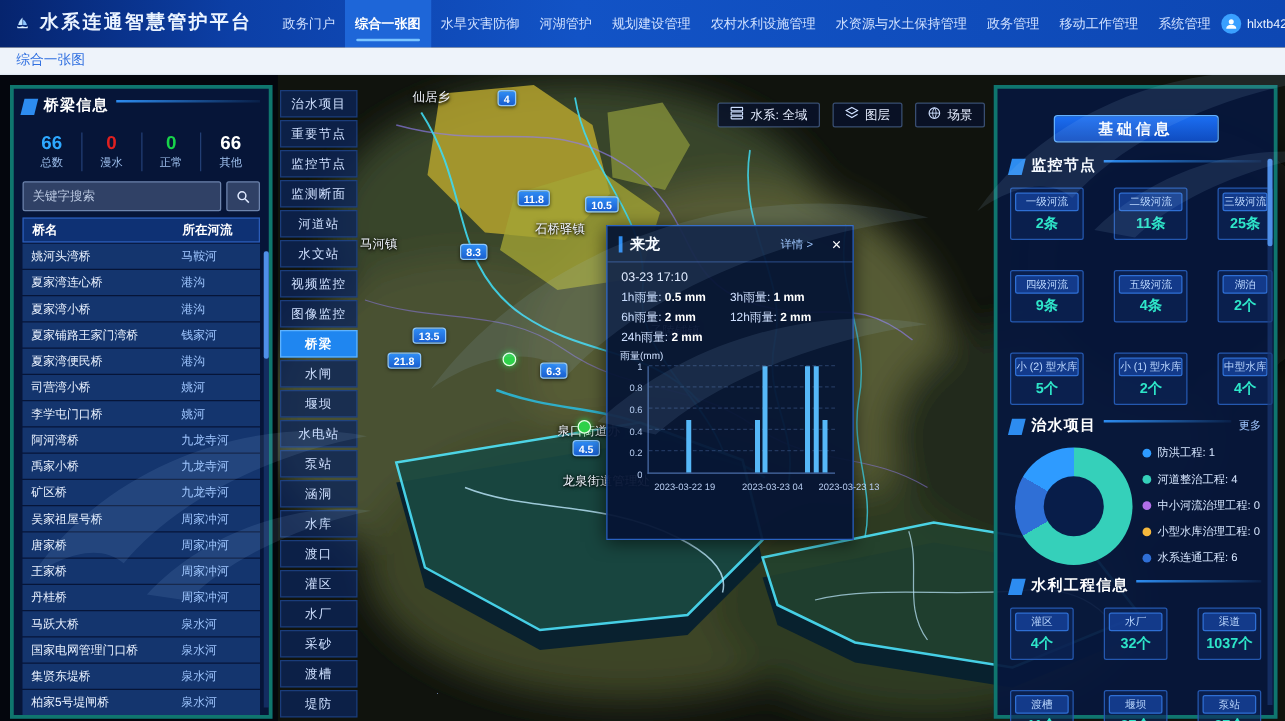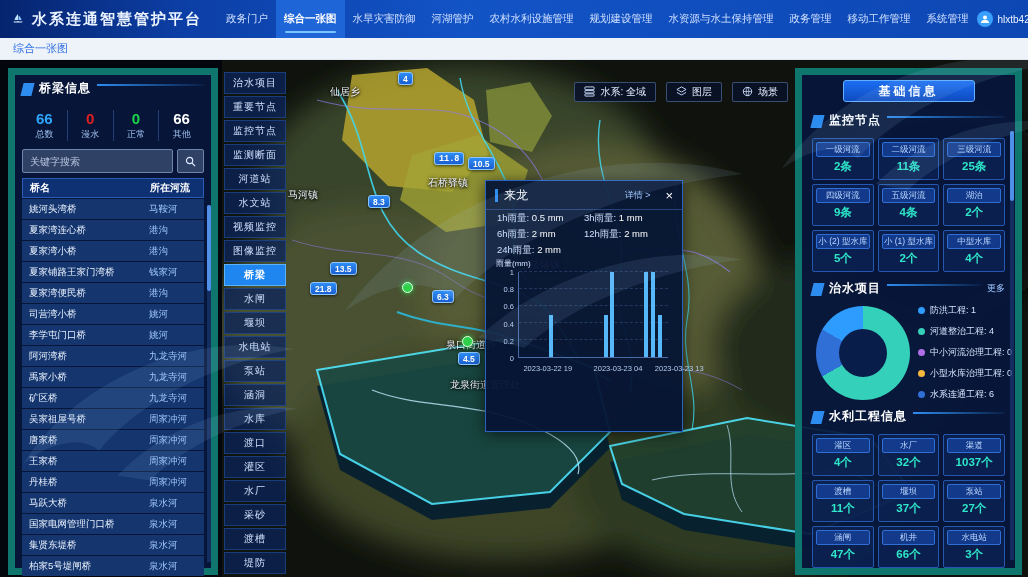--- a/index.html
+++ b/index.html
@@ -7,21 +7,21 @@
 body{position:relative;background:#01040c;color:#fff}
 body::before{content:'';position:absolute;inset:0;pointer-events:none;
  background-image:radial-gradient(1px 1px at 40px 500px,#7fa9ff 50%,transparent 51%),
  radial-gradient(1px 1px at 120px 460px,#cfe0ff 50%,transparent 51%),
  radial-gradient(1px 1px at 980px 120px,#9fc0ff 50%,transparent 51%),
  radial-gradient(1px 1px at 700px 540px,#cfe0ff 50%,transparent 51%),
  radial-gradient(1px 1px at 350px 555px,#9fc0ff 50%,transparent 51%);opacity:.6;z-index:5}
 
 .topnav{position:absolute;top:0;left:0;right:0;height:38px;display:flex;align-items:center;z-index:40;
  background:linear-gradient(90deg,#06246e 0%,#0c3fa6 18%,#1253c6 45%,#0d47b3 100%)}
-.brand{display:flex;align-items:center;gap:8px;padding:0 16px 0 12px;min-width:218px}
+.brand{display:flex;align-items:flex-start;gap:8px;padding:0 16px 0 12px;min-width:218px}
 .brand .logo{width:22px;height:22px}
 .brand .t{font-size:15px;font-weight:bold;letter-spacing:2px;color:#eaf3ff;white-space:nowrap}
 .tabs{display:flex;height:38px;align-items:stretch}
 .tab{font-size:10.5px;color:#cfe0ff;padding:0 8px;display:flex;align-items:center;cursor:pointer;position:relative;white-space:nowrap}
 .tab.active{background:#1e66d8;color:#fff;font-weight:bold}
 .tab.active::after{content:'';position:absolute;left:9px;right:9px;bottom:5px;height:2px;background:#79c4ff;border-radius:1px}
 .user{margin-left:auto;display:flex;align-items:center;gap:5px;font-size:10px;padding-right:14px;color:#eaf3ff;white-space:nowrap}
 .avatar{width:16px;height:16px;border-radius:50%;background:#3aa0ff;display:flex;align-items:center;justify-content:center;flex:none}
 
 .breadcrumb{position:absolute;top:38px;left:0;right:0;height:22px;background:#eef3fa;border-bottom:1px solid #dfe7f2;
@@ -32,21 +32,21 @@
 .map svg.terrain{position:absolute;inset:0}
 .maplabel{position:absolute;font-size:10px;color:#f2f6ff;text-shadow:0 1px 2px #000,0 0 4px #000;white-space:nowrap;z-index:8}
 .badge-marker{position:absolute;z-index:9;height:13px;display:flex;align-items:center;padding:0 4px;border-radius:3px;
  background:linear-gradient(180deg,#2f8df5,#1a5fd0);border:1px solid #8cc6ff;font-size:8.5px;font-weight:bold;color:#fff;box-shadow:0 1px 3px rgba(0,0,0,.6)}
 .dot-marker{position:absolute;z-index:9;width:11px;height:11px;border-radius:50%;background:#2fd24a;border:1px solid #eaffea;box-shadow:0 0 5px #2fd24a}
 .mctrl{position:absolute;top:22px;right:240px;display:flex;gap:10px;z-index:12}
 .mbtn{height:20px;background:rgba(8,18,42,.85);border:1px solid rgba(130,170,230,.4);color:#e6eeff;font-size:10px;
  display:flex;align-items:center;gap:5px;padding:0 9px;border-radius:2px;cursor:pointer;white-space:nowrap}
 .mbtn svg{width:11px;height:11px}
 
-.panel{position:absolute;background:rgba(6,23,60,.93);border:7px solid #0f766e;z-index:20}
+.panel{position:absolute;background:rgba(6,23,60,.93);border:3px solid #0f766e;z-index:20}
 .sec-head{display:flex;align-items:flex-start;gap:6px;height:22px;margin-bottom:2px}
 .sq{width:11px;height:13px;background:#2d8cf0;transform:skewX(-14deg);margin-top:3px;flex:none}
 .sec-title{color:#fff;font-weight:bold;font-size:12px;letter-spacing:1px;white-space:nowrap}
 .hline{flex:1;height:2px;background:linear-gradient(90deg,#2d8cf0,rgba(45,140,240,.08));margin-top:4px}
 .more{font-size:9px;color:#9fc6ff;margin-top:2px;cursor:pointer;flex:none}
 
 .lp{left:8px;top:8px;width:210px;bottom:2px;padding:5px 7px}
 .stats{display:flex;height:42px;align-items:center;margin:2px 0 3px}
 .stat{flex:1;text-align:center;border-right:1px solid rgba(90,140,230,.35)}
 .stat:last-child{border-right:none}
@@ -66,40 +66,40 @@
 .vscroll .thumb{width:4px;height:86px;background:#4f8fe8;border-radius:2px}
 
 .lmenu{position:absolute;left:224px;top:12px;width:62px;display:flex;flex-direction:column;gap:2px;z-index:15}
 .lmi{height:22px;background:rgba(12,36,88,.78);border:1px solid rgba(45,95,185,.45);color:#cfe0ff;font-size:10px;
  display:flex;align-items:center;justify-content:center;letter-spacing:1px;cursor:pointer;white-space:nowrap}
 .lmi.active{background:#1f86f0;color:#fff;border-color:#5db2ff;font-weight:bold}
 
 .popup{left:485px;top:120px;width:198px;height:252px;background:rgba(5,20,52,.95);border:1px solid #2a62c0;box-shadow:0 2px 14px rgba(0,0,0,.6);z-index:25;position:absolute}
 .popup-h{height:29px;display:flex;align-items:center;border-bottom:1px solid rgba(70,120,210,.45);padding:0 9px;gap:6px}
 .pacc{width:3px;height:13px;background:#2d8cf0;flex:none}
-.ptitle{color:#fff;font-weight:normal;font-size:12px}
+.ptitle{color:#fff;font-weight:bold;font-size:12px}
 .pdetail{margin-left:auto;color:#9fc6ff;font-size:9px;cursor:pointer;white-space:nowrap}
 .pclose{color:#fff;font-size:13px;margin-left:9px;cursor:pointer;line-height:13px}
 .ptime{color:#e6eeff;font-size:10px;padding:7px 11px 3px}
 .rain{display:flex;flex-wrap:wrap;padding:0 11px}
 .rain .ri{width:50%;font-size:9.5px;color:#cfe0ff;line-height:16px;white-space:nowrap}
-.rain .ri b{color:#fff;font-weight:normal}
+.rain .ri b{color:#fff;font-weight:bold}
 
 .chart{position:relative;margin:2px 8px 0;height:112px}
 .ylab{position:absolute;left:2px;top:-2px;font-size:8px;color:#cfe0ff}
 .plot{position:absolute;left:24px;right:6px;top:12px;bottom:14px;border-left:1px solid #4a6da8;border-bottom:1px solid #4a6da8}
 .gline{position:absolute;left:0;right:0;height:0;border-top:1px dashed rgba(100,140,210,.28)}
 .ytick{position:absolute;left:0;width:20px;text-align:right;font-size:7.5px;color:#b8cdf0;transform:translateY(-4px)}
 .bar{position:absolute;bottom:0;width:4px;background:#56b8f8}
 .xt{position:absolute;bottom:-1px;font-size:7.5px;color:#b8cdf0;white-space:nowrap}
 
-.rp{left:795px;top:8px;width:227px;bottom:2px;padding:5px 10px 4px}
+.rp{left:795px;top:8px;width:227px;bottom:2px;padding:21px 10px 4px}
 .rbadge{width:132px;height:22px;margin:0 auto 10px;background:linear-gradient(180deg,#1b6ef2,#0f4cc0);border:1px solid #62b0ff;border-radius:3px;
  color:#fff;font-size:12px;font-weight:bold;display:flex;align-items:center;justify-content:center;letter-spacing:3px;cursor:pointer}
-.grid3{display:grid;grid-template-columns:repeat(3,1fr);gap:4px;margin:4px 0 8px}
+.grid3{display:grid;grid-template-columns:repeat(3,1fr);gap:24px;margin:4px 0 8px}
 .cell{border:1px solid #2458b0;background:rgba(13,38,92,.6);padding:3px;border-radius:2px}
 .cell .cl{height:15px;background:rgba(28,80,190,.55);border:1px solid #2f6fd4;color:#bcd8ff;font-size:8.5px;
  display:flex;align-items:center;justify-content:center;border-radius:2px;white-space:nowrap;overflow:hidden}
 .cell .cv{height:19px;display:flex;align-items:center;justify-content:center;color:#2ee6c9;font-size:11.5px;font-weight:bold}
 .donut-wrap{display:flex;margin:2px 0 6px}
 .donut{width:94px;height:94px;border-radius:50%;position:relative;margin:2px 8px 2px 4px;flex:none}
 .donut::after{content:'';position:absolute;inset:23px;border-radius:50%;background:#081d49}
 .legend{flex:1;display:flex;flex-direction:column;gap:8px}
 .li{display:flex;align-items:center;gap:5px;font-size:9px;color:#d6e6ff;white-space:nowrap}
 .li .dot{width:7px;height:7px;border-radius:50%;flex:none}
@@ -118,22 +118,22 @@
       <path d="M13 5 L13 14 L19 14 C18 10 16 7 13 5 Z" fill="#8fc6ff"></path>
       <path d="M3 16 C6 18 9 17 12 16 C15 17 18 18 21 16 L20 19 L4 19 Z" fill="#dff0ff"></path>
     </svg>
     <span class="t">水系连通智慧管护平台</span>
   </div>
   <div class="tabs" id="nav-tabs">
       <div class="tab">政务门户</div>
       <div class="tab active">综合一张图</div>
       <div class="tab">水旱灾害防御</div>
       <div class="tab">河湖管护</div>
+      <div class="tab">规划建设管理</div>
       <div class="tab">农村水利设施管理</div>
-      <div class="tab">规划建设管理</div>
       <div class="tab">水资源与水土保持管理</div>
       <div class="tab">政务管理</div>
       <div class="tab">移动工作管理</div>
       <div class="tab">系统管理</div>
     </div>
   <div class="user">
     <span class="avatar">
       <svg width="10" height="10" viewBox="0 0 10 10">
           <circle cx="5" cy="3.4" r="2" fill="#fff"></circle>
           <path d="M1 9 C1 6.6 3 5.8 5 5.8 C7 5.8 9 6.6 9 9 Z" fill="#fff"></path>
@@ -179,30 +179,30 @@
         <path d="M95 310 L290 278 L372 308 L388 372 L328 432 L210 444 L118 394 Z" fill="#06202f" opacity=".95"></path>
         <path d="M388 386 L525 358 L648 378 L690 432 L588 474 L462 454 L400 424 Z" fill="#06202f" opacity=".95"></path>
       </g>
       <path d="M95 310 L290 278 L372 308 L388 372 L328 432 L210 444 L118 394 Z" fill="#1b4a42" opacity=".88" stroke="#4fe8ff" stroke-width="2"></path>
       <path d="M388 386 L525 358 L648 378 L690 432 L588 474 L462 454 L400 424 Z" fill="#23422e" opacity=".88" stroke="#4fe8ff" stroke-width="2"></path>
       <path d="M150 330 C200 350 260 340 320 370 C350 385 360 400 356 414" stroke="#bfeaff" stroke-width="1.2" fill="none" opacity=".8"></path>
       <path d="M430 420 C480 408 540 418 600 412 C630 410 650 420 662 432" stroke="#bfeaff" stroke-width="1" fill="none" opacity=".7"></path>
       <path d="M505 365 C515 395 500 425 520 452" stroke="#bfeaff" stroke-width="1" fill="none" opacity=".7"></path>
     </svg>
     <div id="map-labels">
-        <div class="maplabel" style="left: 108px; top: 25px;">仙居乡</div>
+        <div class="maplabel" style="left: 108px; top: 11px;">仙居乡</div>
         <div class="maplabel" style="left: 66px; top: 128px;">马河镇</div>
         <div class="maplabel" style="left: 206px; top: 116px;">石桥驿镇</div>
         <div class="maplabel" style="left: 298px; top: 198px;">子陵铺镇</div>
         <div class="maplabel" style="left: 224px; top: 278px;">泉口街道办</div>
         <div class="maplabel" style="left: 228px; top: 318px;">龙泉街道管理处</div>
       </div>
     <div id="map-markers">
         <div class="badge-marker" style="left: 176px; top: 12px;">4</div>
-        <div class="badge-marker" style="left: 212px; top: 92px; font-family: Liberation Mono, monospace;">11.8</div>
+        <div class="badge-marker" style="left: 192px; top: 92px;">11.8</div>
         <div class="badge-marker" style="left: 246px; top: 97px;">10.5</div>
         <div class="badge-marker" style="left: 146px; top: 135px;">8.3</div>
         <div class="badge-marker" style="left: 108px; top: 202px;">13.5</div>
         <div class="badge-marker" style="left: 88px; top: 222px;">21.8</div>
         <div class="badge-marker" style="left: 210px; top: 230px;">6.3</div>
         <div class="badge-marker" style="left: 236px; top: 292px;">4.5</div>
         <div class="dot-marker" style="left: 180px; top: 222px;"></div>
         <div class="dot-marker" style="left: 240px; top: 276px;"></div>
       </div>
   </div>
@@ -372,20 +372,21 @@
       </div>
   </div>
 
   <div class="popup">
     <div class="popup-h">
       <span class="pacc"></span>
       <span class="ptitle">来龙</span>
       <span class="pdetail">详情 &gt;</span>
       <span class="pclose">×</span>
     </div>
+    <div class="ptime">03-23 17:10</div>
     <div class="rain" id="rain-grid">
         <div class="ri"><span>1h雨量: </span><b>0.5 mm</b></div>
         <div class="ri"><span>3h雨量: </span><b>1 mm</b></div>
         <div class="ri"><span>6h雨量: </span><b>2 mm</b></div>
         <div class="ri"><span>12h雨量: </span><b>2 mm</b></div>
         <div class="ri"><span>24h雨量: </span><b>2 mm</b></div>
       </div>
     <div class="chart">
       <span class="ylab">雨量(mm)</span>
       <div class="plot" id="rain-plot">

